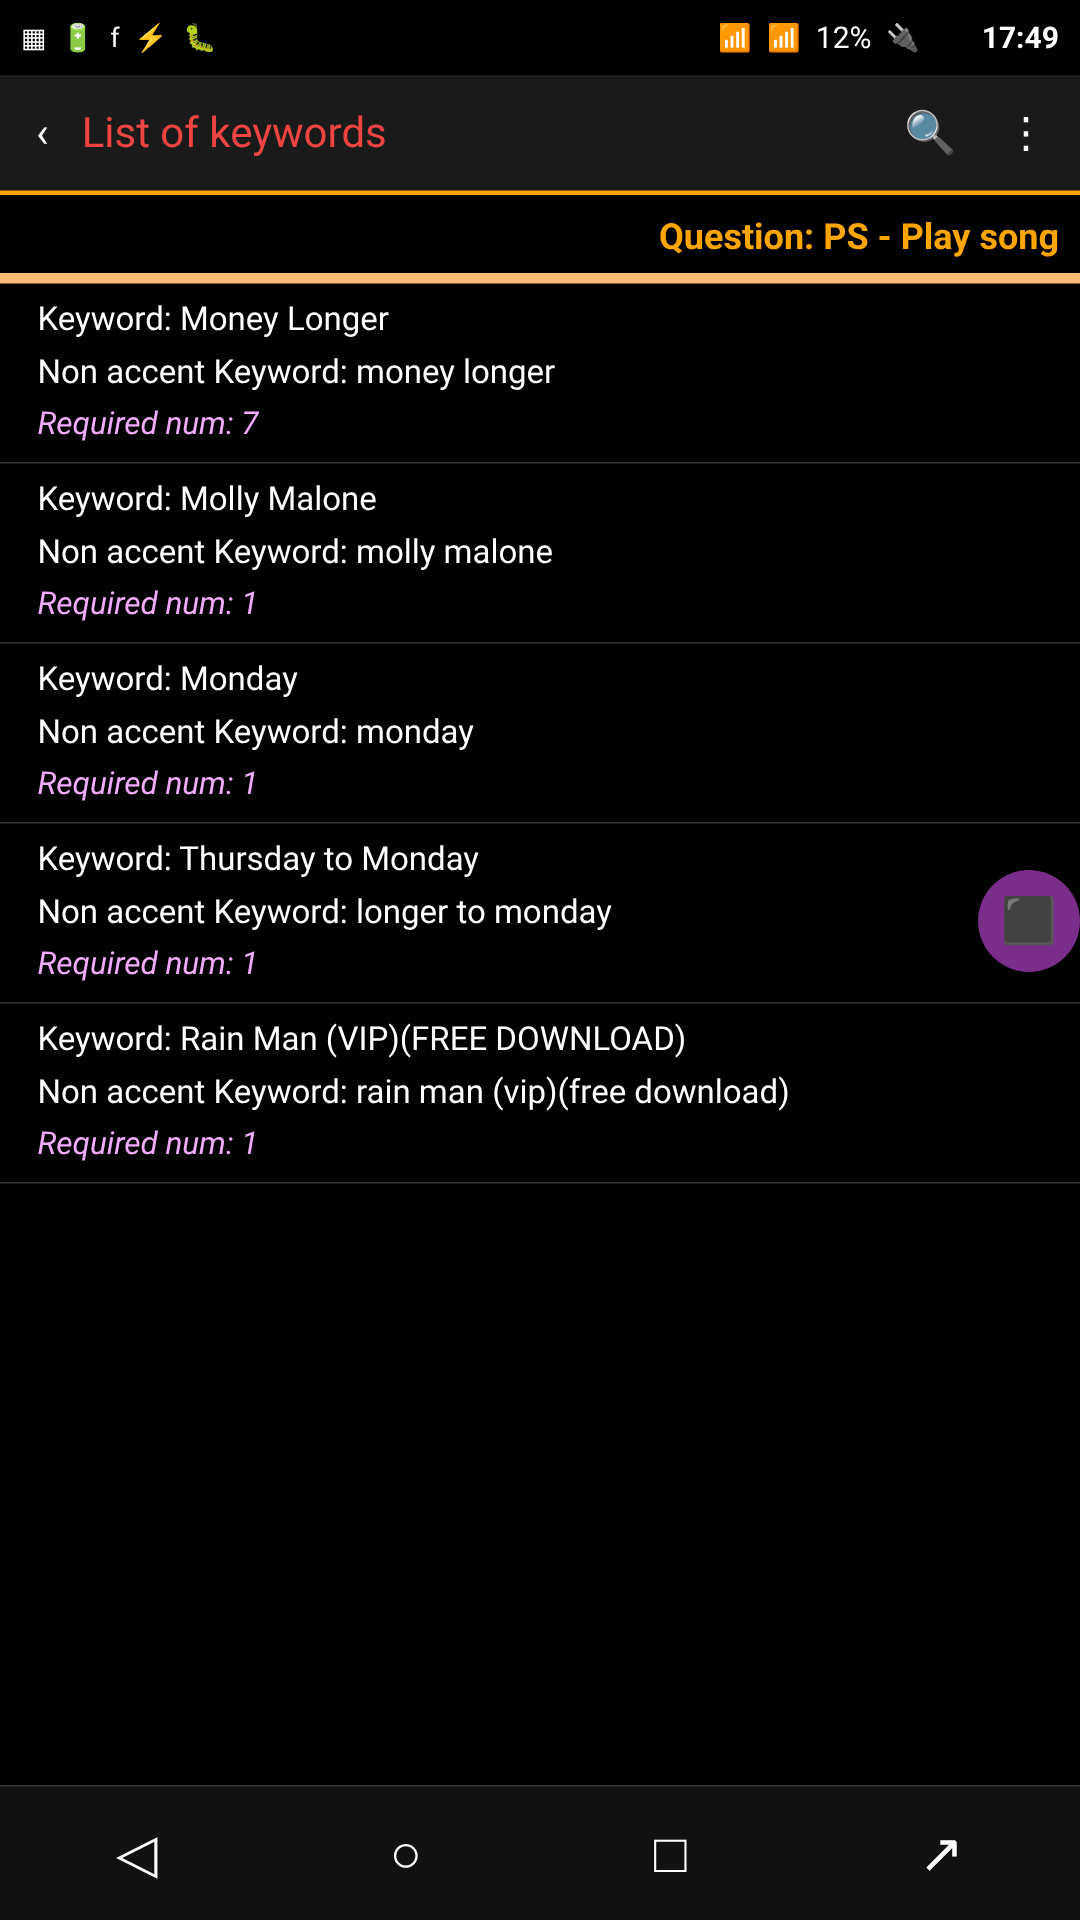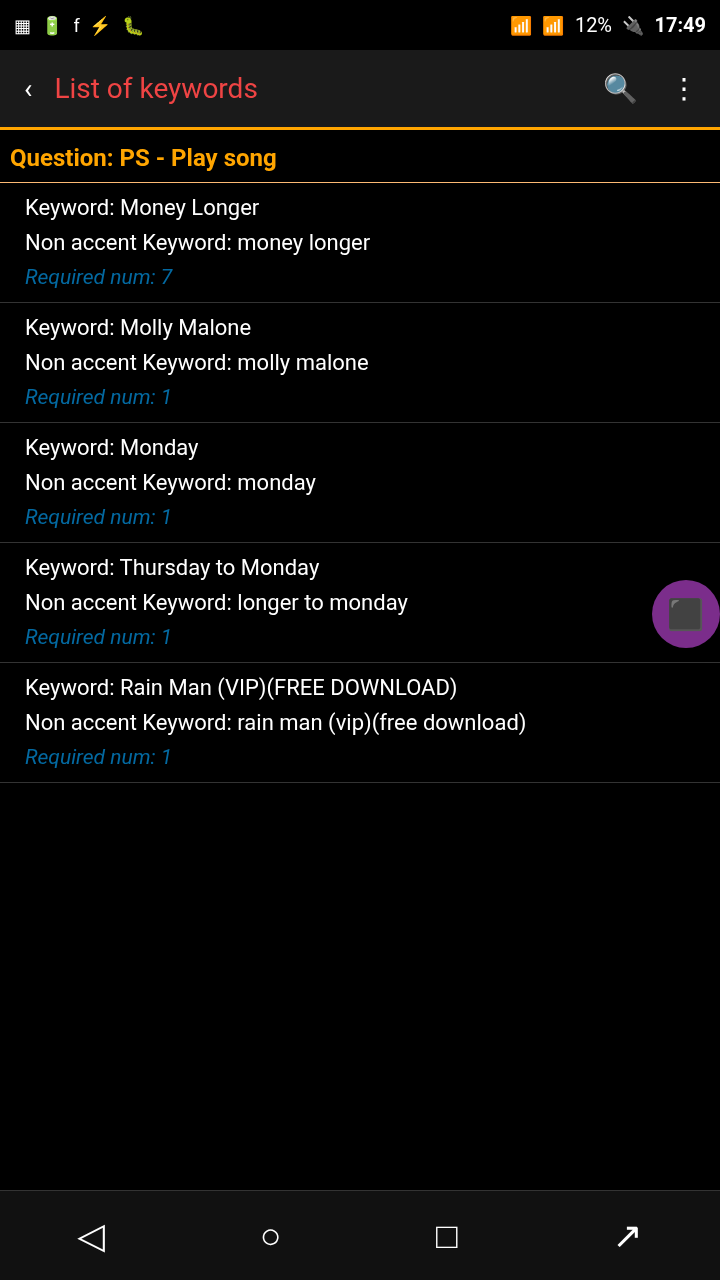--- a/index.html
+++ b/index.html
@@ -33,20 +33,21 @@
       gap: 10px;
     }
     .status-icon {
       color: #fff;
       font-size: 18px;
     }
     .status-time {
       color: #fff;
       font-size: 20px;
       font-weight: bold;
+      margin-left: 31px;
     }
     .battery-text {
       color: #fff;
       font-size: 20px;
     }
 
     
     .app-bar {
       background: #1a1a1a;
       height: 80px;
@@ -81,21 +82,22 @@
     }
 
     
     .content {
       padding: 0;
     }
 
     
     .question-header {
       padding: 14px 14px 10px 10px;
-      border-bottom: 1px solid #fdba74;
+      border-bottom: 7px solid #fdba74;
+      text-align: right;
     }
     .question-text {
       color: #FFA500;
       font-size: 24px;
       font-weight: bold;
     }
 
     
     .keyword-group {
       border-bottom: 1px solid #333;
@@ -107,21 +109,21 @@
       line-height: 1.4;
       margin-bottom: 4px;
     }
     .non-accent-line {
       color: #fff;
       font-size: 22px;
       line-height: 1.4;
       margin-bottom: 4px;
     }
     .required-num-line {
-      color: #0369a1;
+      color: #f0abfc;
       font-size: 21px;
       font-style: italic;
       line-height: 1.4;
     }
 
     
     .fab {
       position: fixed;
       right: 0;
       top: 580px;

